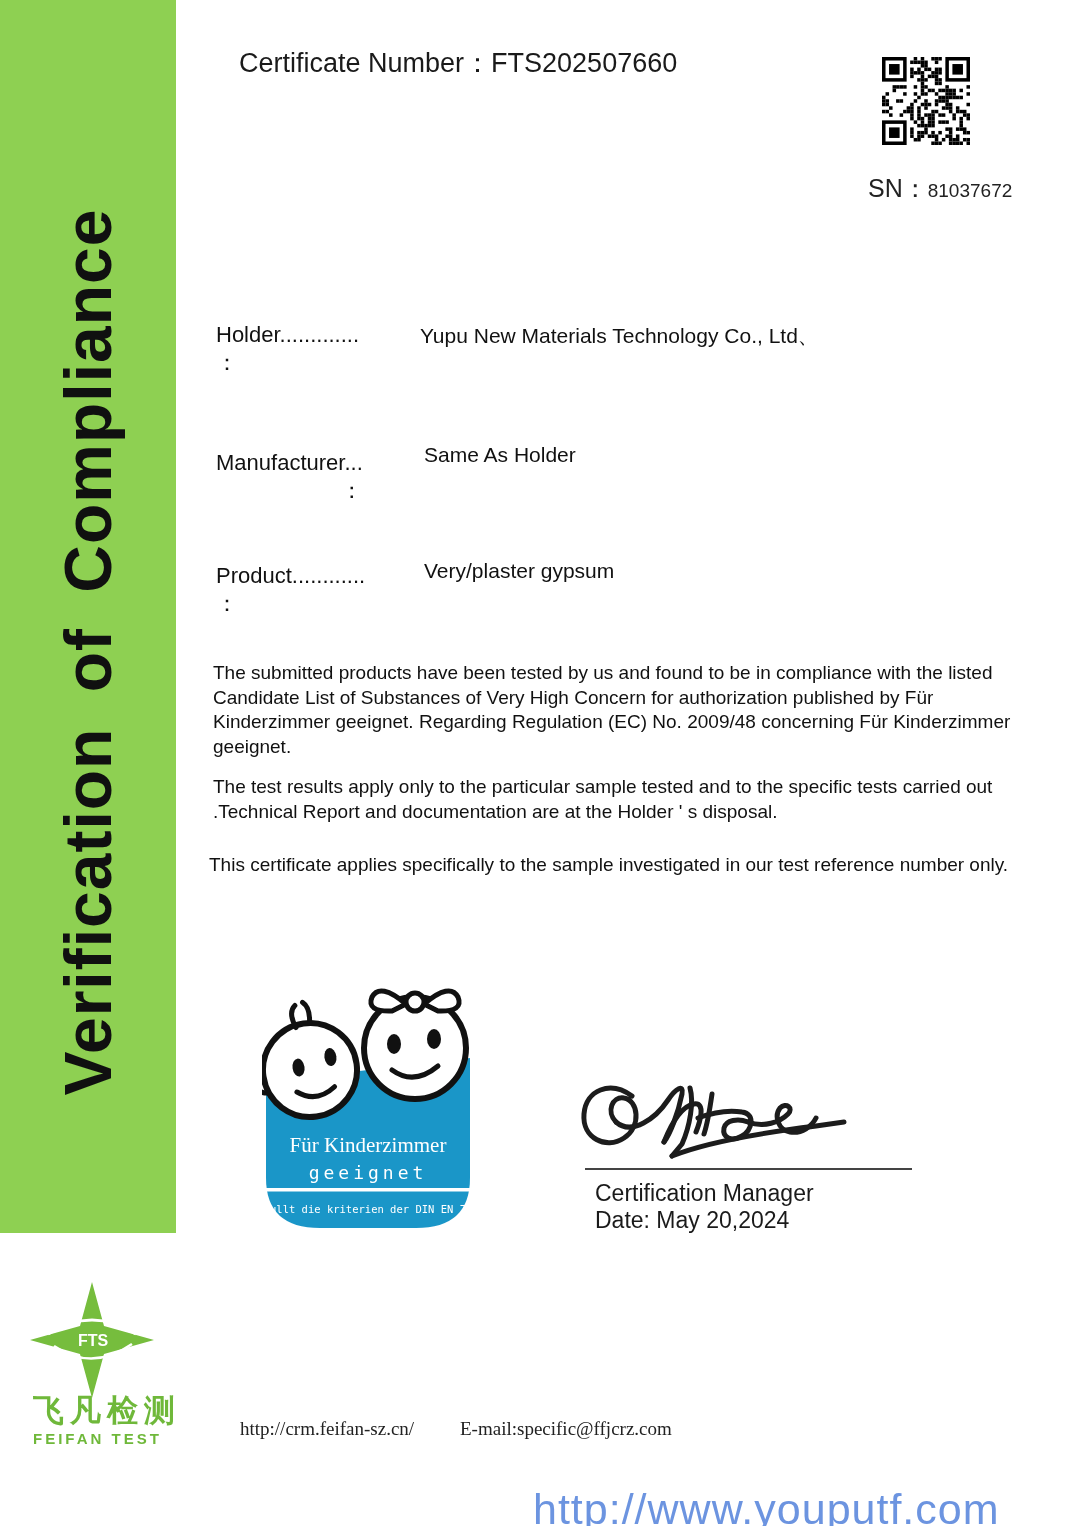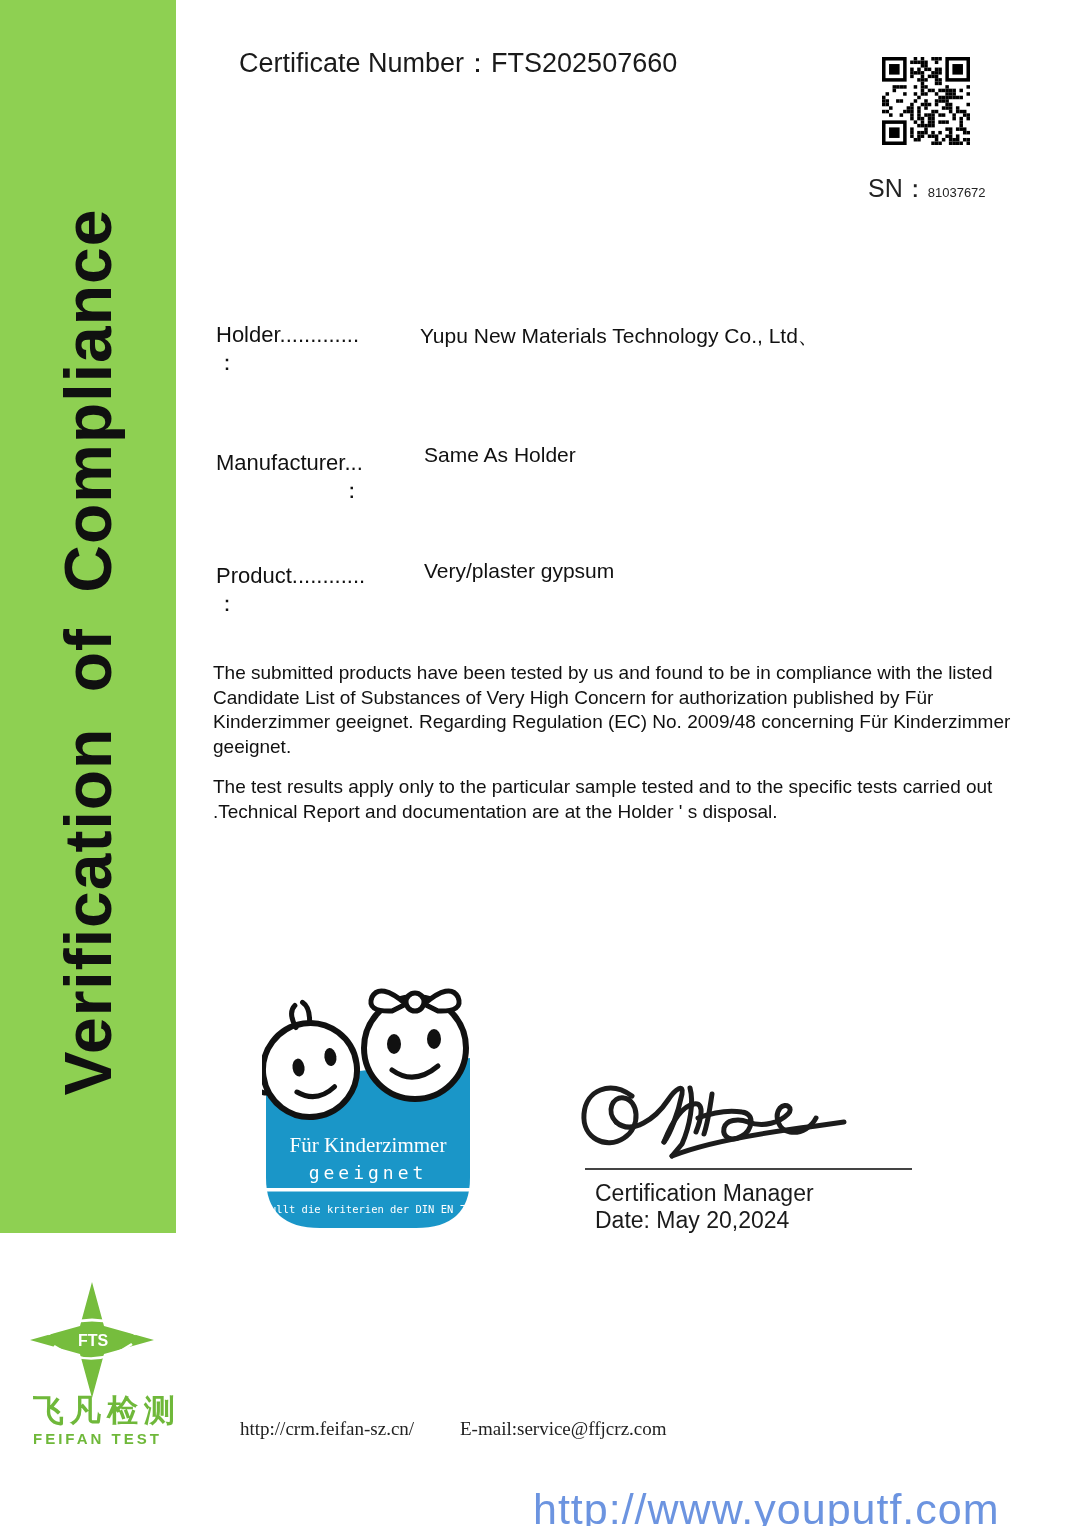--- a/index.html
+++ b/index.html
@@ -11,21 +11,21 @@
   
   .banner{left:0;top:0;width:176px;height:1233px;background:#8ed052;}
   .banner-text{
     left:88px;top:652px;transform:translate(-50%,-50%) rotate(-90deg);
     white-space:nowrap;font-size:66px;font-weight:700;color:#101010;
     letter-spacing:1px;word-spacing:16px;
   }
   .cert-line{left:203px;top:45px;font-size:27px;color:#1a1a1a;margin-left:36px;}
   .sn-line{left:868px;top:172px;}
   .sn-label{font-size:25px;color:#222;}
-  .sn-value{font-size:13px;color:#222;}
+  .sn-value{font-size:19px;color:#222;}
   .qr{left:882px;top:57px;width:88px;height:88px;}
   .field-label{font-size:22px;color:#111;}
   .field-value{font-size:21px;color:#111;}
   .para{left:213px;width:835px;font-size:19px;line-height:24.5px;color:#111;}
   .sig-line{left:585px;top:1168px;width:327px;height:2px;background:#444;}
   .sig-title{left:595px;top:1180px;font-size:23px;}
   .sig-date{left:595px;top:1207px;font-size:23px;}
   .company{left:240px;top:1368px;font-size:30px;color:#161616;}
   .links{top:1418px;font-family:"Liberation Serif",serif;font-size:19px;color:#222;}
   .link-site{left:240px;}
@@ -265,20 +265,21 @@
     <span class="field-label abs" style="left:0;top:0;text-align:right;">Manufacturer... ：</span>
     <span class="field-value abs" style="left:208px;top:-7px;white-space:nowrap;">Same As Holder</span>
   </div>
   <div class="abs" style="left:216px;top:563px;">
     <span class="field-label abs" style="left:0;top:0;">Product............ ：</span>
     <span class="field-value abs" style="left:208px;top:-4px;white-space:nowrap;">Very/plaster gypsum</span>
   </div>
 
   <div class="abs para" style="top:661px;">The submitted products have been tested by us and found to be in compliance with the listed Candidate List of Substances of Very High Concern for authorization published by Für Kinderzimmer geeignet. Regarding Regulation (EC) No. 2009/48 concerning Für Kinderzimmer geeignet.</div>
   <div class="abs para" style="top:775px;">The test  results apply only  to the particular  sample tested and  to the specific  tests carried out .Technical Report and documentation are at the Holder ' s disposal.</div>
+  <div class="abs para" style="top:853px;left:209px;">This certificate applies specifically to the sample investigated in our test reference number only.</div>
 
   <svg class="abs" style="left:262px;top:980px;" width="212" height="256" viewBox="0 0 212 256">
 
     <path d="M4,102 L208,78 L208,198 Q208,248 154,248 L58,248 Q4,248 4,198 Z" fill="#1a96c8"></path>
 
     <g transform="rotate(-8 48 90)">
       <ellipse cx="4" cy="97" rx="12" ry="10" fill="#ffffff" stroke="#111" stroke-width="5"></ellipse>
       <circle cx="48" cy="90" r="47" fill="#ffffff" stroke="#111" stroke-width="6"></circle>
       <path d="M40,46 Q34,30 42,24" fill="none" stroke="#111" stroke-width="5" stroke-linecap="round"></path>
       <path d="M54,44 Q57,28 50,22" fill="none" stroke="#111" stroke-width="5" stroke-linecap="round"></path>
@@ -322,16 +323,16 @@
   <svg class="abs" style="left:20px;top:1282px;" width="150" height="122" viewBox="0 0 150 122">
     <polygon points="72,0 84,44 134,58 84,72 72,116 60,72 10,58 60,44" fill="#76bd3d"></polygon>
     <path d="M28,52 Q72,24 116,52" fill="none" stroke="#ffffff" stroke-width="3"></path>
     <path d="M34,64 Q72,90 112,62" fill="none" stroke="#ffffff" stroke-width="2.5"></path>
     <text x="73" y="64" text-anchor="middle" fill="#ffffff" font-size="16" font-weight="bold" font-family="Liberation Sans, sans-serif">FTS</text>
   </svg>
   <div class="abs cn-logo">飞凡检测</div>
   <div class="abs en-logo">FEIFAN TEST</div>
 
   <div class="abs links link-site">http://crm.feifan-sz.cn/</div>
-  <div class="abs links link-mail">E-mail:service@ffjcrz.com</div>
+  <div class="abs links link-mail">E-mail:specific@ffjcrz.com</div>
   <div class="abs watermark">http://www.youputf.com</div>
 
 </div>
 
 </body></html>

